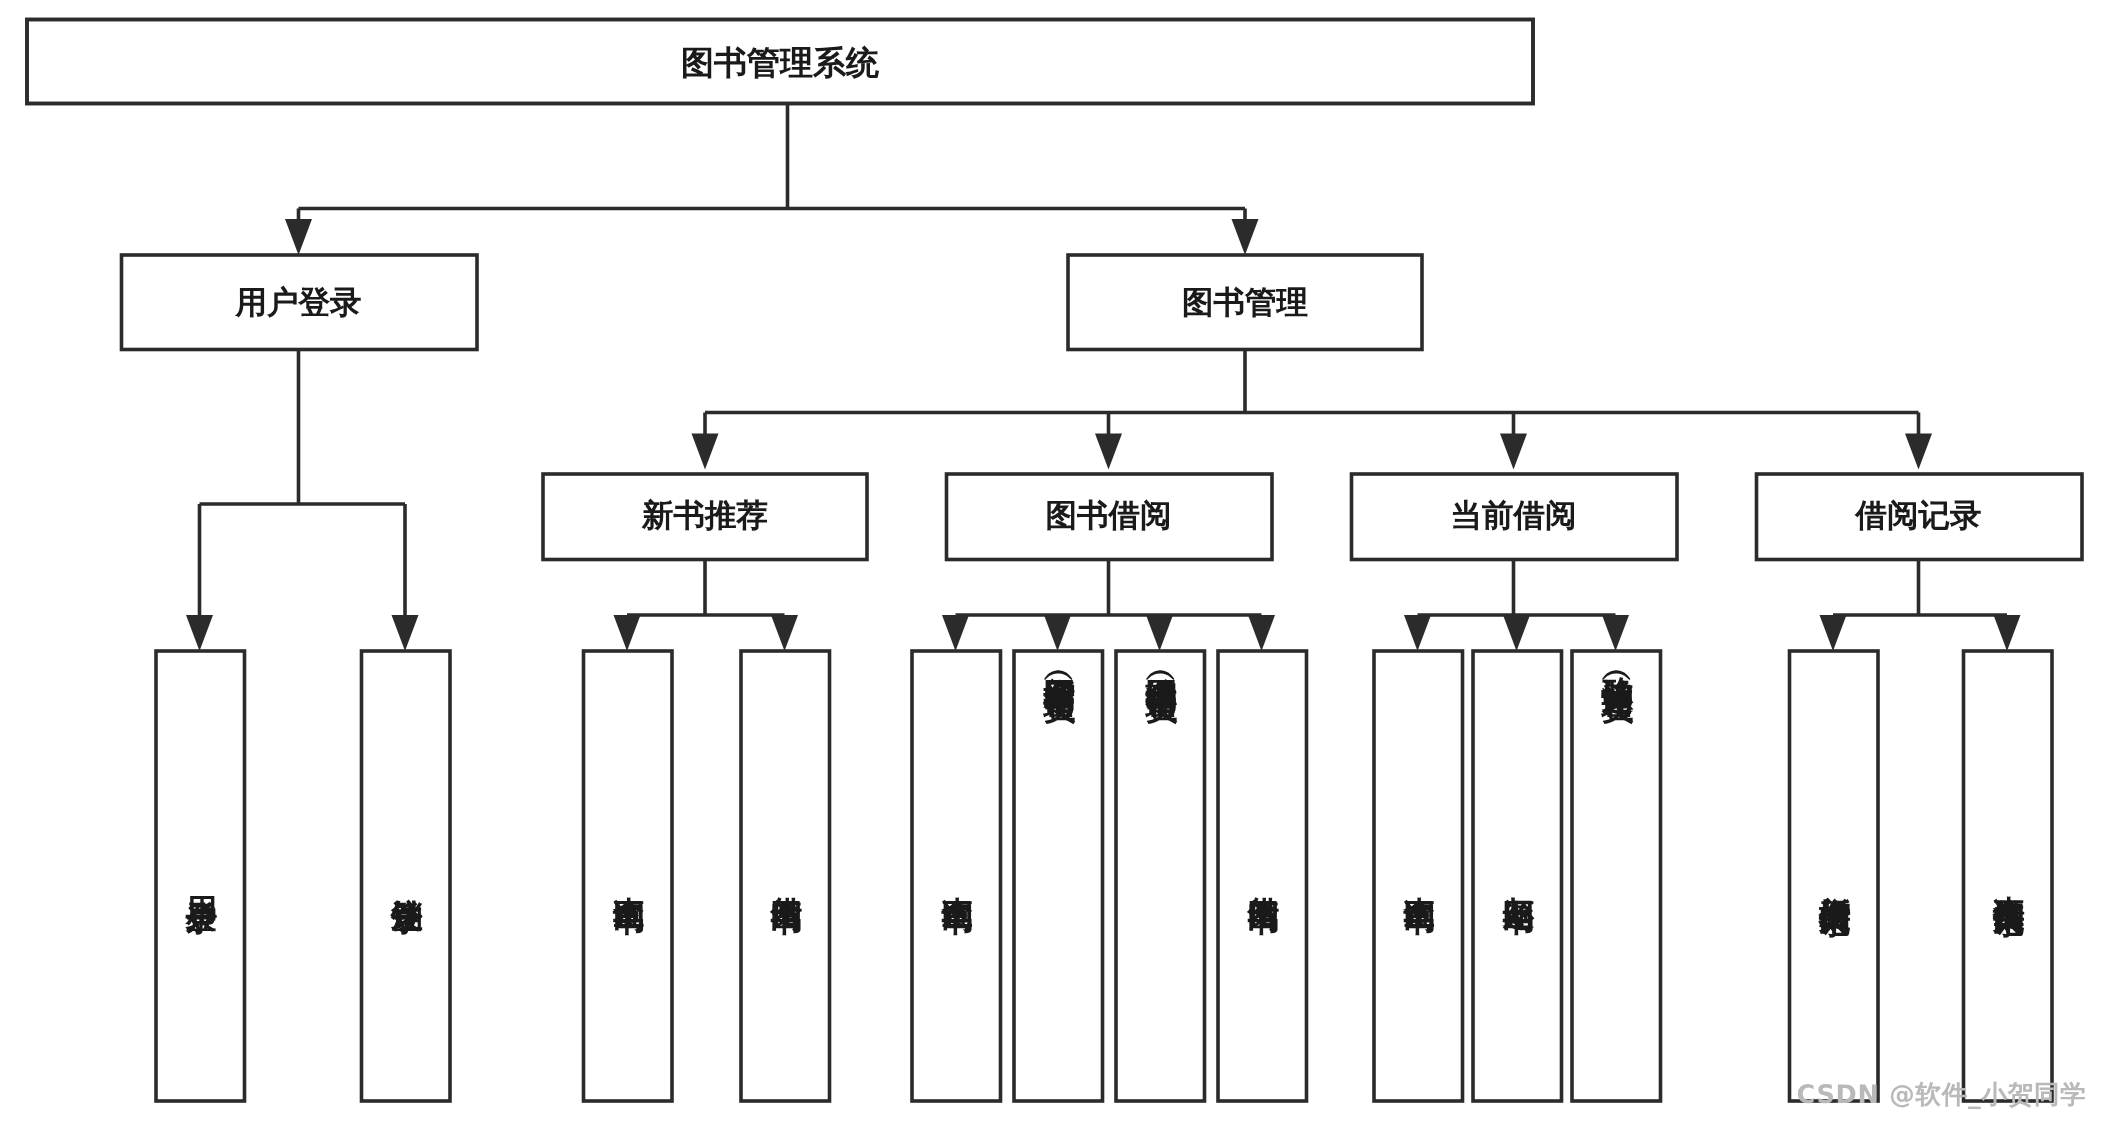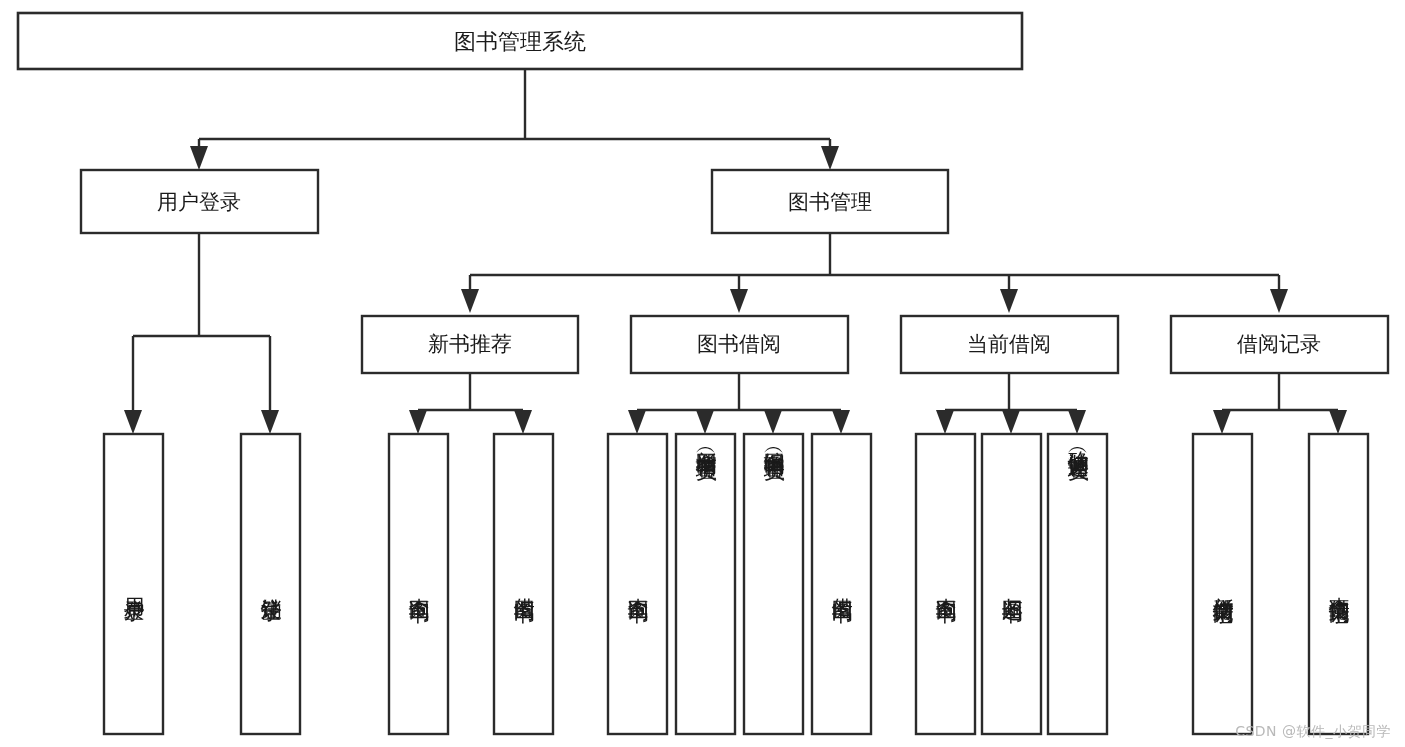--- a/index.html
+++ b/index.html
@@ -10,20 +10,21 @@
   }
   body {
     font-family: "DejaVu Sans", "Liberation Sans", sans-serif;
   }
   #diagram-root {
     position: relative;
     width: 1405px;
     height: 747px;
     background: #ffffff;
     overflow: hidden;
+    font-weight: bold;
   }
   svg.diagram-canvas {
     position: absolute;
     left: 0;
     top: 0;
     width: 1405px;
     height: 747px;
   }
   .node-box {
     fill: #ffffff;
@@ -70,21 +71,21 @@
     line-height: 1.12;
     letter-spacing: 1.5px;
     color: #1a1a1a;
     white-space: nowrap;
   }
   .watermark {
     position: absolute;
     right: 14px;
     bottom: 6px;
     font-family: "DejaVu Sans", "Liberation Sans", sans-serif;
-    font-size: 14px;
+    font-size: 17px;
     color: #b9b9b9;
     letter-spacing: 0.5px;
     white-space: nowrap;
   }
 </style>
 </head>
 <body>
 
 <div id="diagram-root">
 

